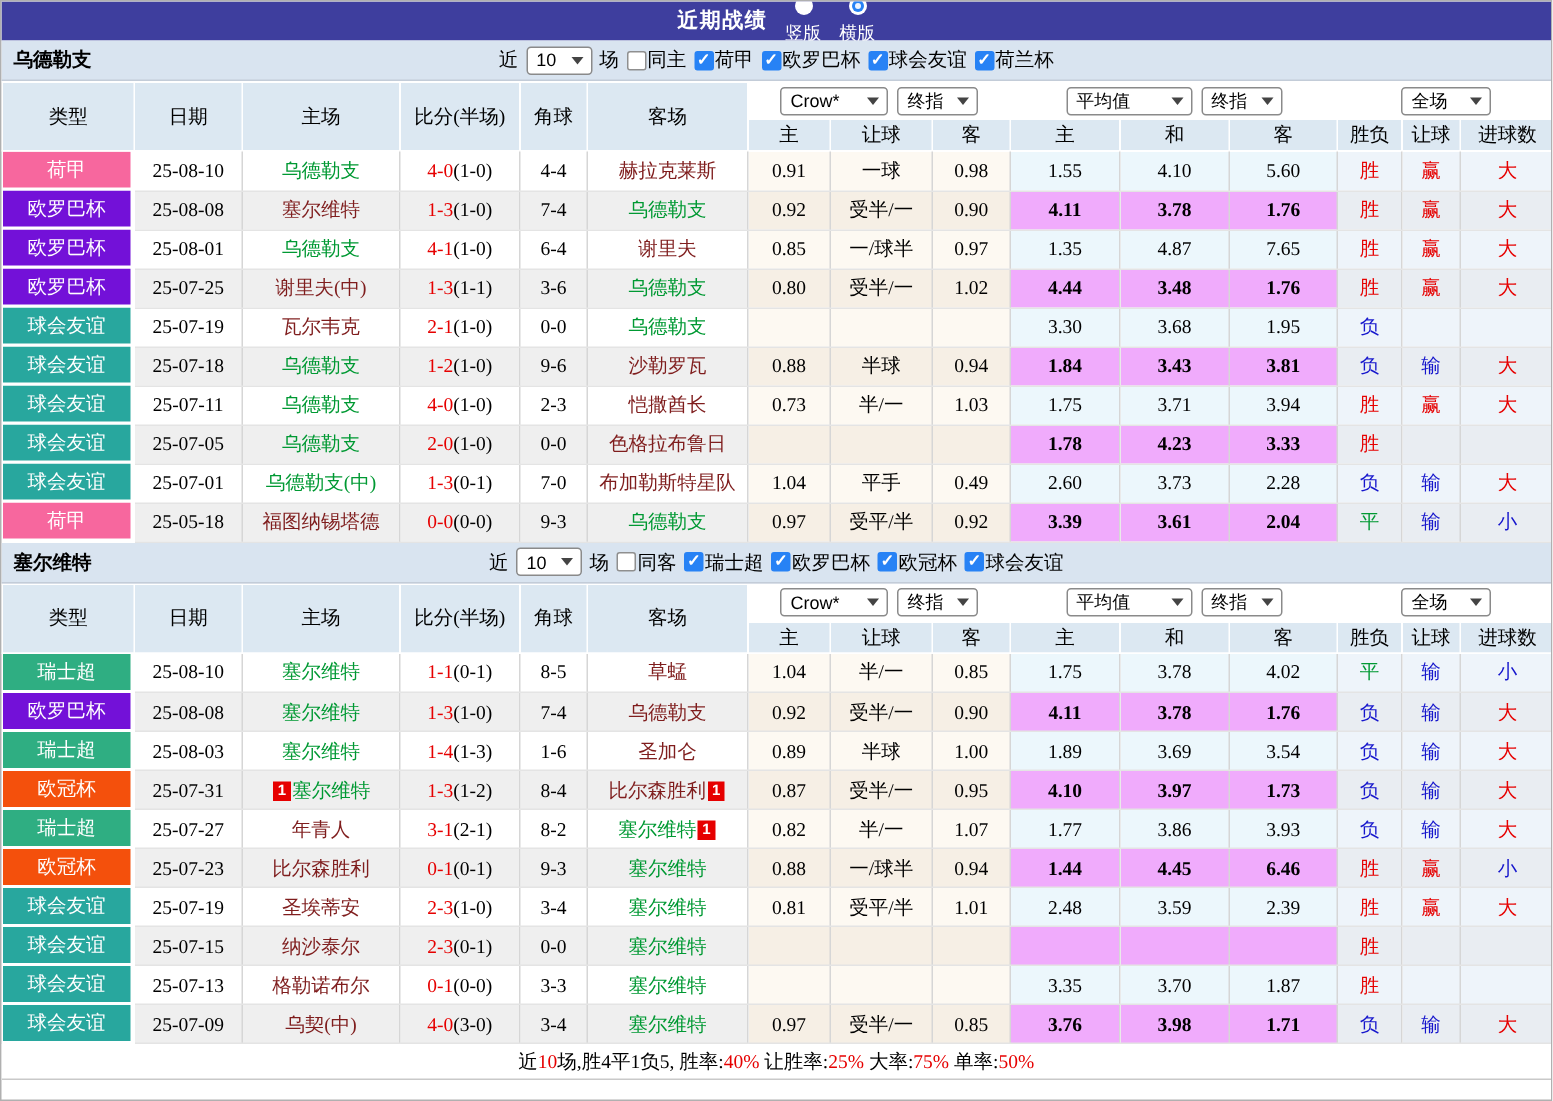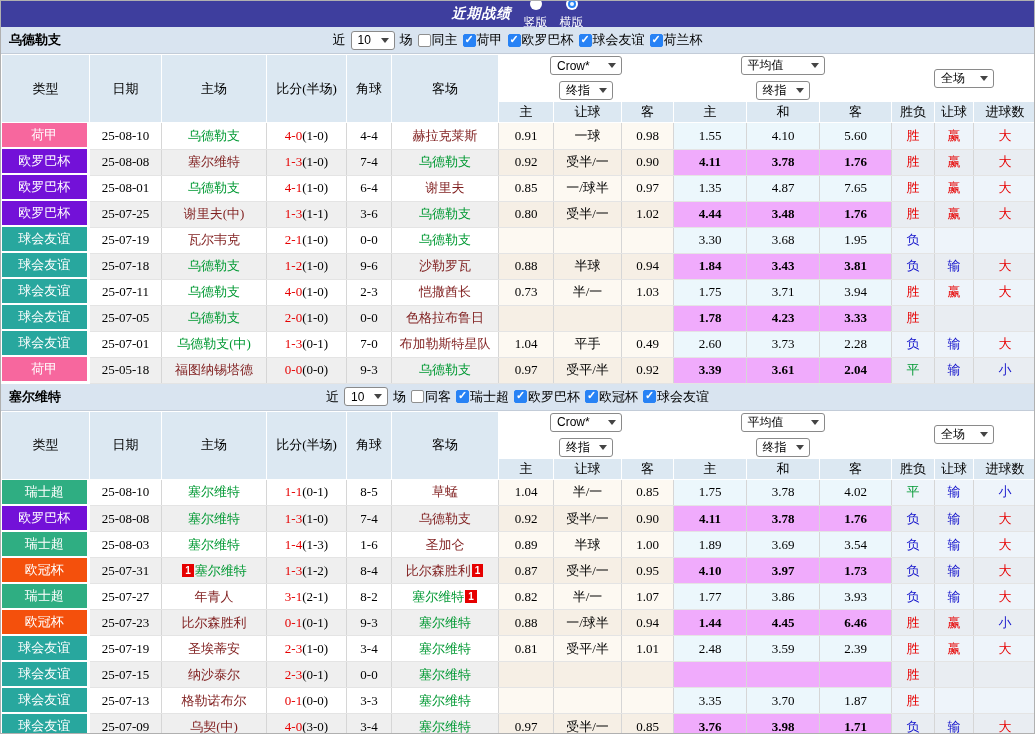--- a/index.html
+++ b/index.html
@@ -1,21 +1,21 @@
 <!DOCTYPE html>
 <html><head>
 <meta charset="utf-8">
 <style>
   * { box-sizing: border-box; }
   body { margin:0; background:#fff; font-family:"Liberation Serif","DejaVu Serif",serif; font-size:13px; color:#000; }
   .widget { width:1035px; height:734px; border:1px solid #b0b0b0; overflow:hidden; background:#fff; }
 
   
   .titlebar { height:26px; background:#3e3e9e; color:#fff; display:flex; align-items:center; justify-content:center; gap:12px; }
-  .tb-title { font-weight:bold; font-size:14px; letter-spacing:1px;font-style:italic; }
+  .tb-title { font-weight:bold; font-size:14px; letter-spacing:1px; }
   .radio-opt { display:inline-flex; align-items:center; gap:4px; font-size:12px; cursor:pointer;flex-direction:column; }
   .radio { width:12px; height:12px; border-radius:50%; display:inline-block; position:relative; }
   .radio.plain { background:#fff; }
   .radio.ring { background:#fff; }
   .radio.ring::after { content:""; position:absolute; left:2px; top:2px; right:2px; bottom:2px; border-radius:50%; background:#2782f5; }
   .radio.ring::before { content:""; position:absolute; left:4px; top:4px; right:4px; bottom:4px; border-radius:50%; background:#eef4ff; z-index:1; }
 
   
   .filterbar { height:27px; background:#d9e4f0; position:relative; display:flex; align-items:center; border-bottom:1px solid #c3ccd8; }
   .team-title { position:absolute; left:8px; font-weight:bold; font-size:13px; }
@@ -34,21 +34,21 @@
   .w-avg { min-width:84px; }
   .w-qc { min-width:60px;align-items:center; }
 
   
   table { width:1035px; border-collapse:collapse; table-layout:fixed; }
   th, td { text-align:center; vertical-align:middle; font-weight:normal; overflow:hidden; white-space:nowrap; }
   thead th.hd { background:#dce8f2; border:1px solid #fff; font-size:13px; }
   thead tr.selrow th { height:25px; }
   thead tr.subrow th { height:19px; }
   thead th.grp { background:#fff; border:1px solid #fff; }
-  .grp-inner { display:flex; align-items:center; justify-content:center; gap:6px;flex-direction:column; }
+  .grp-inner { display:flex; align-items:center; justify-content:center; gap:6px; }
 
   tbody td { height:26px; border-right:1px solid #d6d6d6; border-bottom:1px solid #e4e4e4; }
   tbody tr.odd td.c-base { background:#fff; }
   tbody tr.even td.c-base { background:#efefef; }
   tbody tr.odd td.c-odds { background:#fdf9f2; }
   tbody tr.even td.c-odds { background:#f6efe5; }
   tbody tr.odd td.c-avg { background:#ecf7fc; }
   tbody tr.even td.c-avg { background:#f0abfc;font-weight:bold; }
   tbody tr.odd td.c-res { background:#eef4fa; }
   tbody tr.even td.c-res { background:#e9edf2; }

